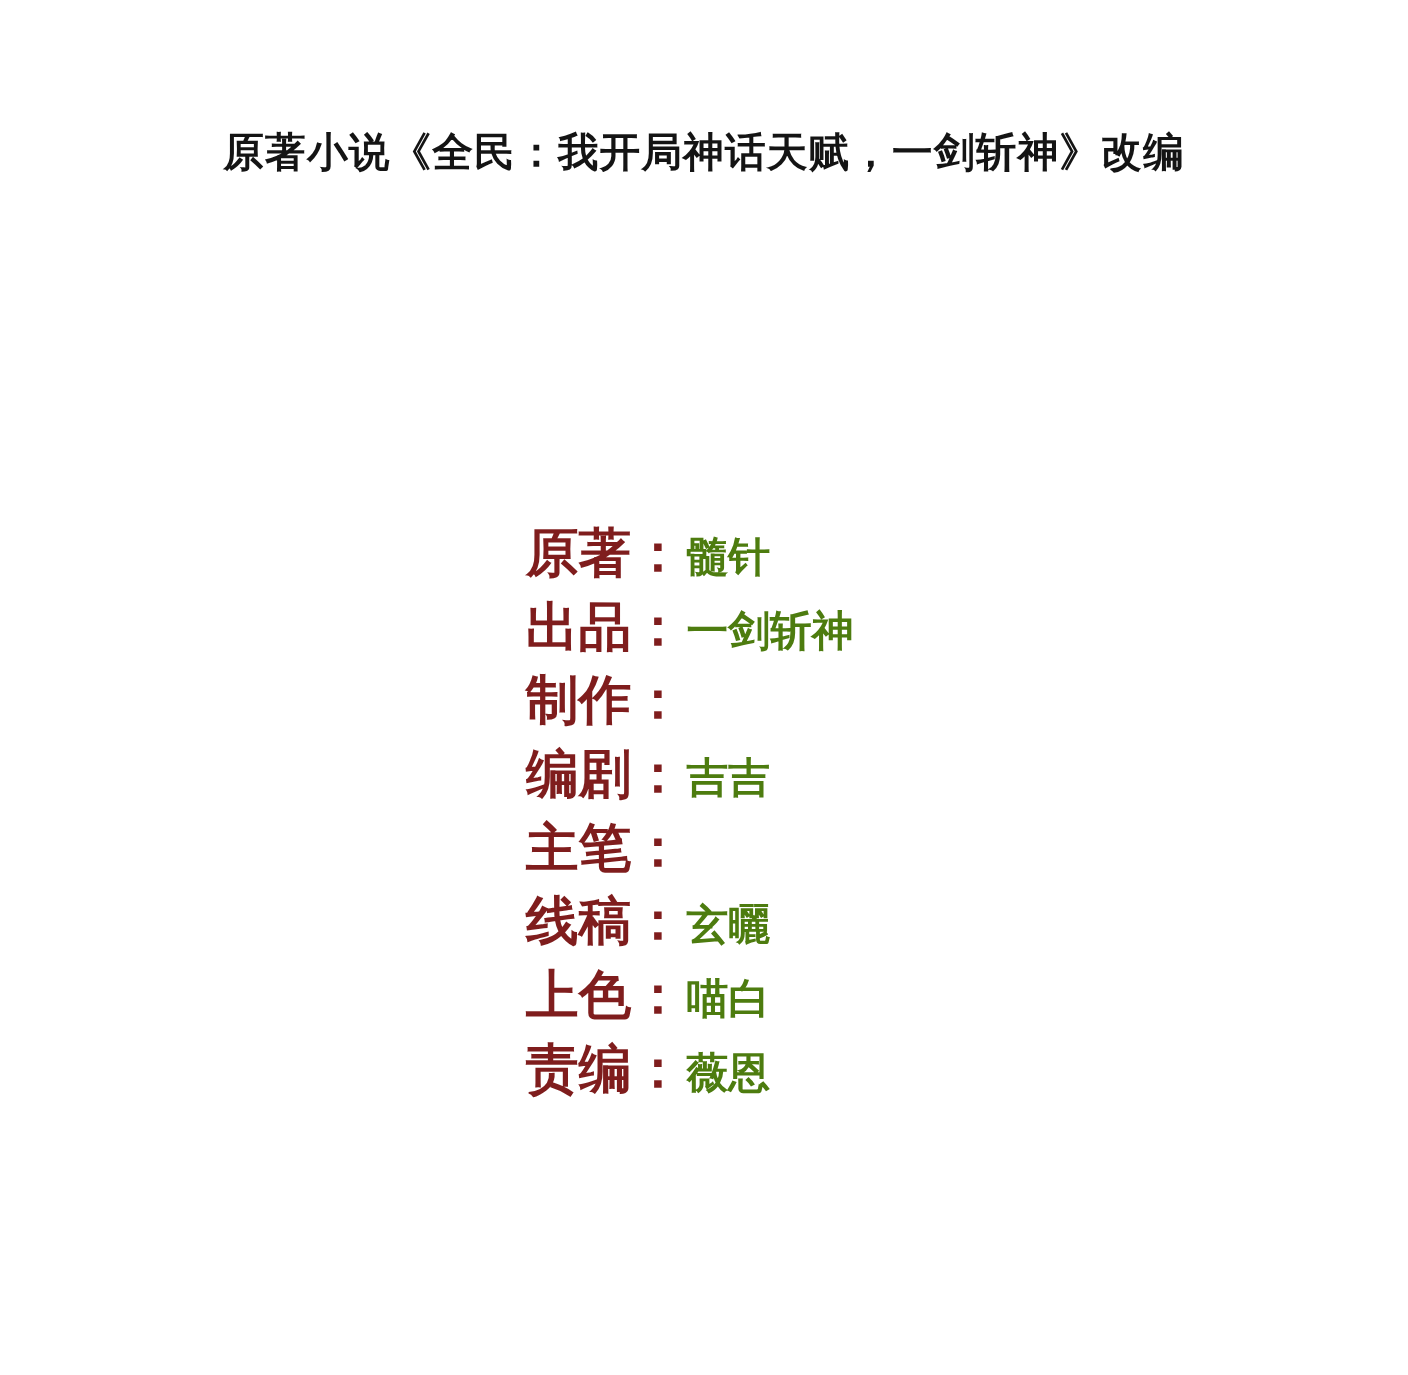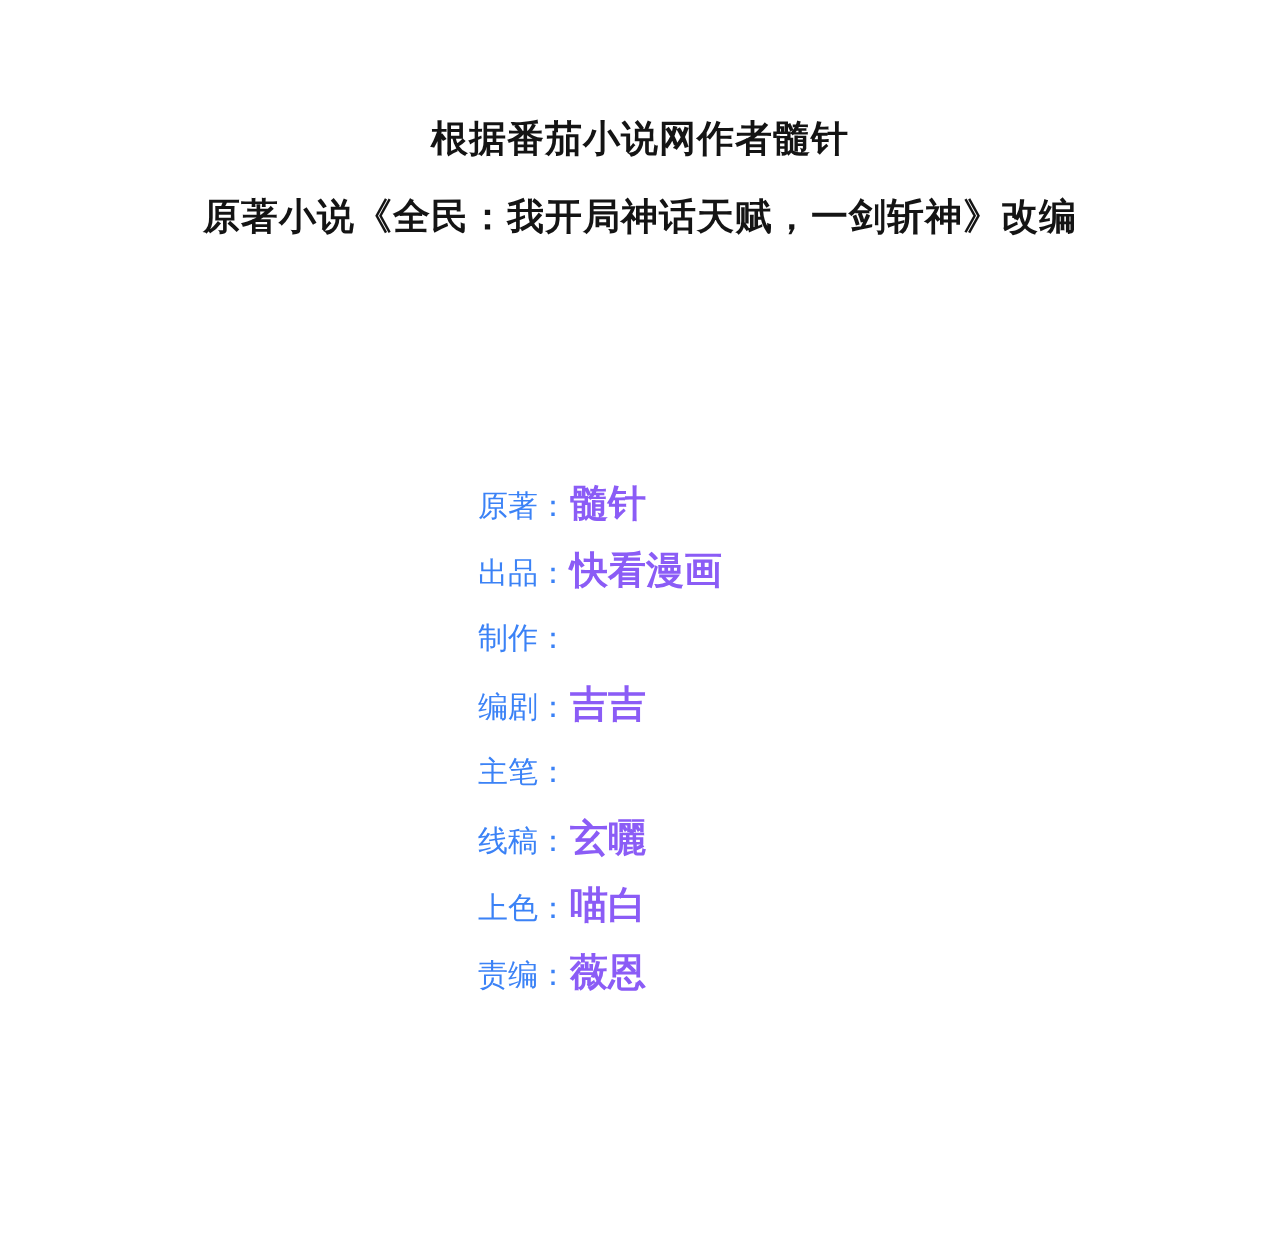--- a/index.html
+++ b/index.html
@@ -44,55 +44,54 @@
   }
   .credit-row {
     display: flex;
     justify-content: flex-start;
     align-items: baseline;
     padding-left: 478px;
     height: 67px;
     line-height: 67px;
   }
   .credit-label {
-    font-size: 30px;
-    font-weight: normal;
-    color: #3b82f6;
+    font-size: 48px;
+    font-weight: bold;
+    color: #7f1d1d;
     white-space: nowrap;
   }
   .credit-value {
     font-size: 38px;
     font-weight: bold;
-    color: #8b5cf6;
+    color: #4d7c0f;
     white-space: nowrap;
     margin-left: 2px;
   }
 </style>
 </head>
 <body>
 
 <div class="page">
 
   <div class="header-block">
-    <div class="header-line">根据番茄小说网作者髓针</div>
     <div class="header-line">原著小说《全民：我开局神话天赋，一剑斩神》改编</div>
   </div>
 
   <div class="credits-block">
 
     <div class="credit-row">
       <span class="credit-label">原著</span>
       <span class="credit-label">：</span>
       <span class="credit-value">髓针</span>
     </div>
 
     <div class="credit-row">
       <span class="credit-label">出品</span>
       <span class="credit-label">：</span>
-      <span class="credit-value">快看漫画</span>
+      <span class="credit-value">一剑斩神</span>
     </div>
 
     <div class="credit-row">
       <span class="credit-label">制作</span>
       <span class="credit-label">：</span>
     </div>
 
     <div class="credit-row">
       <span class="credit-label">编剧</span>
       <span class="credit-label">：</span>

